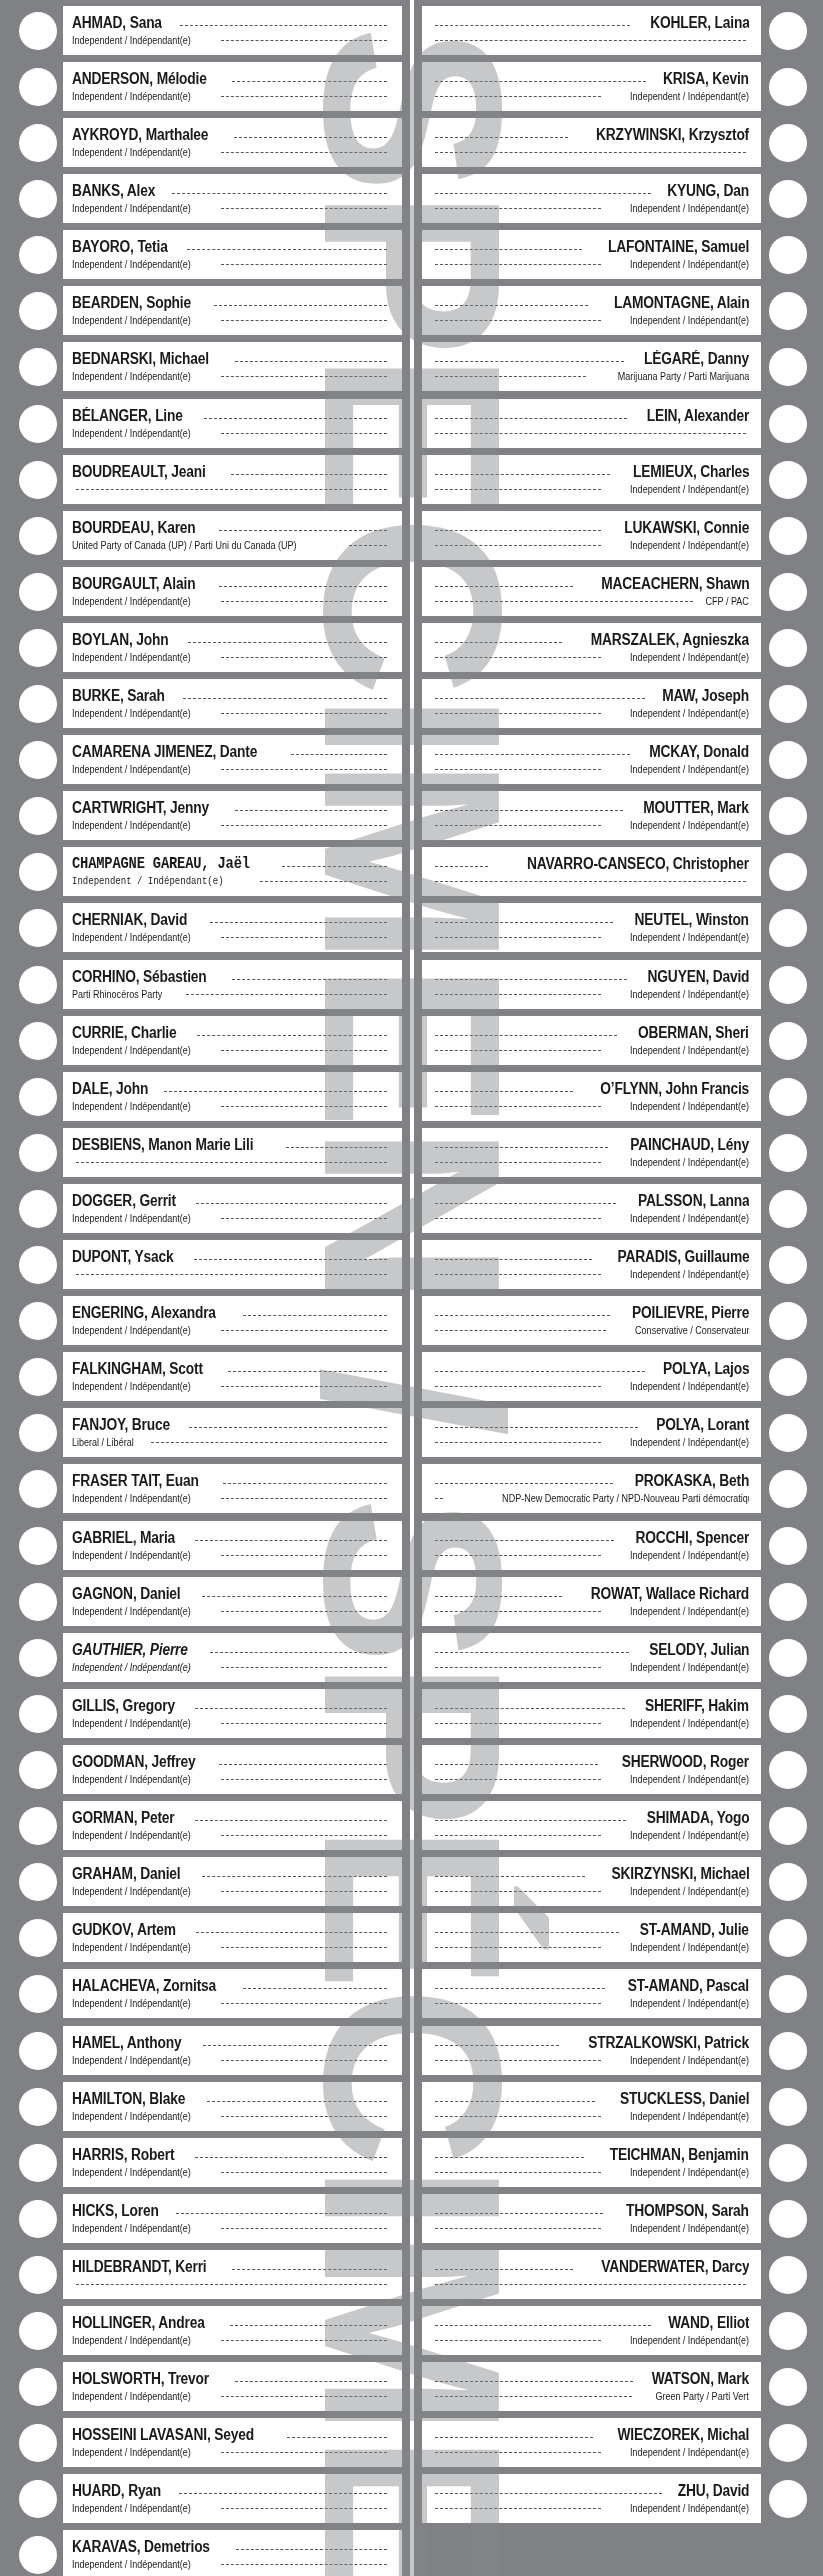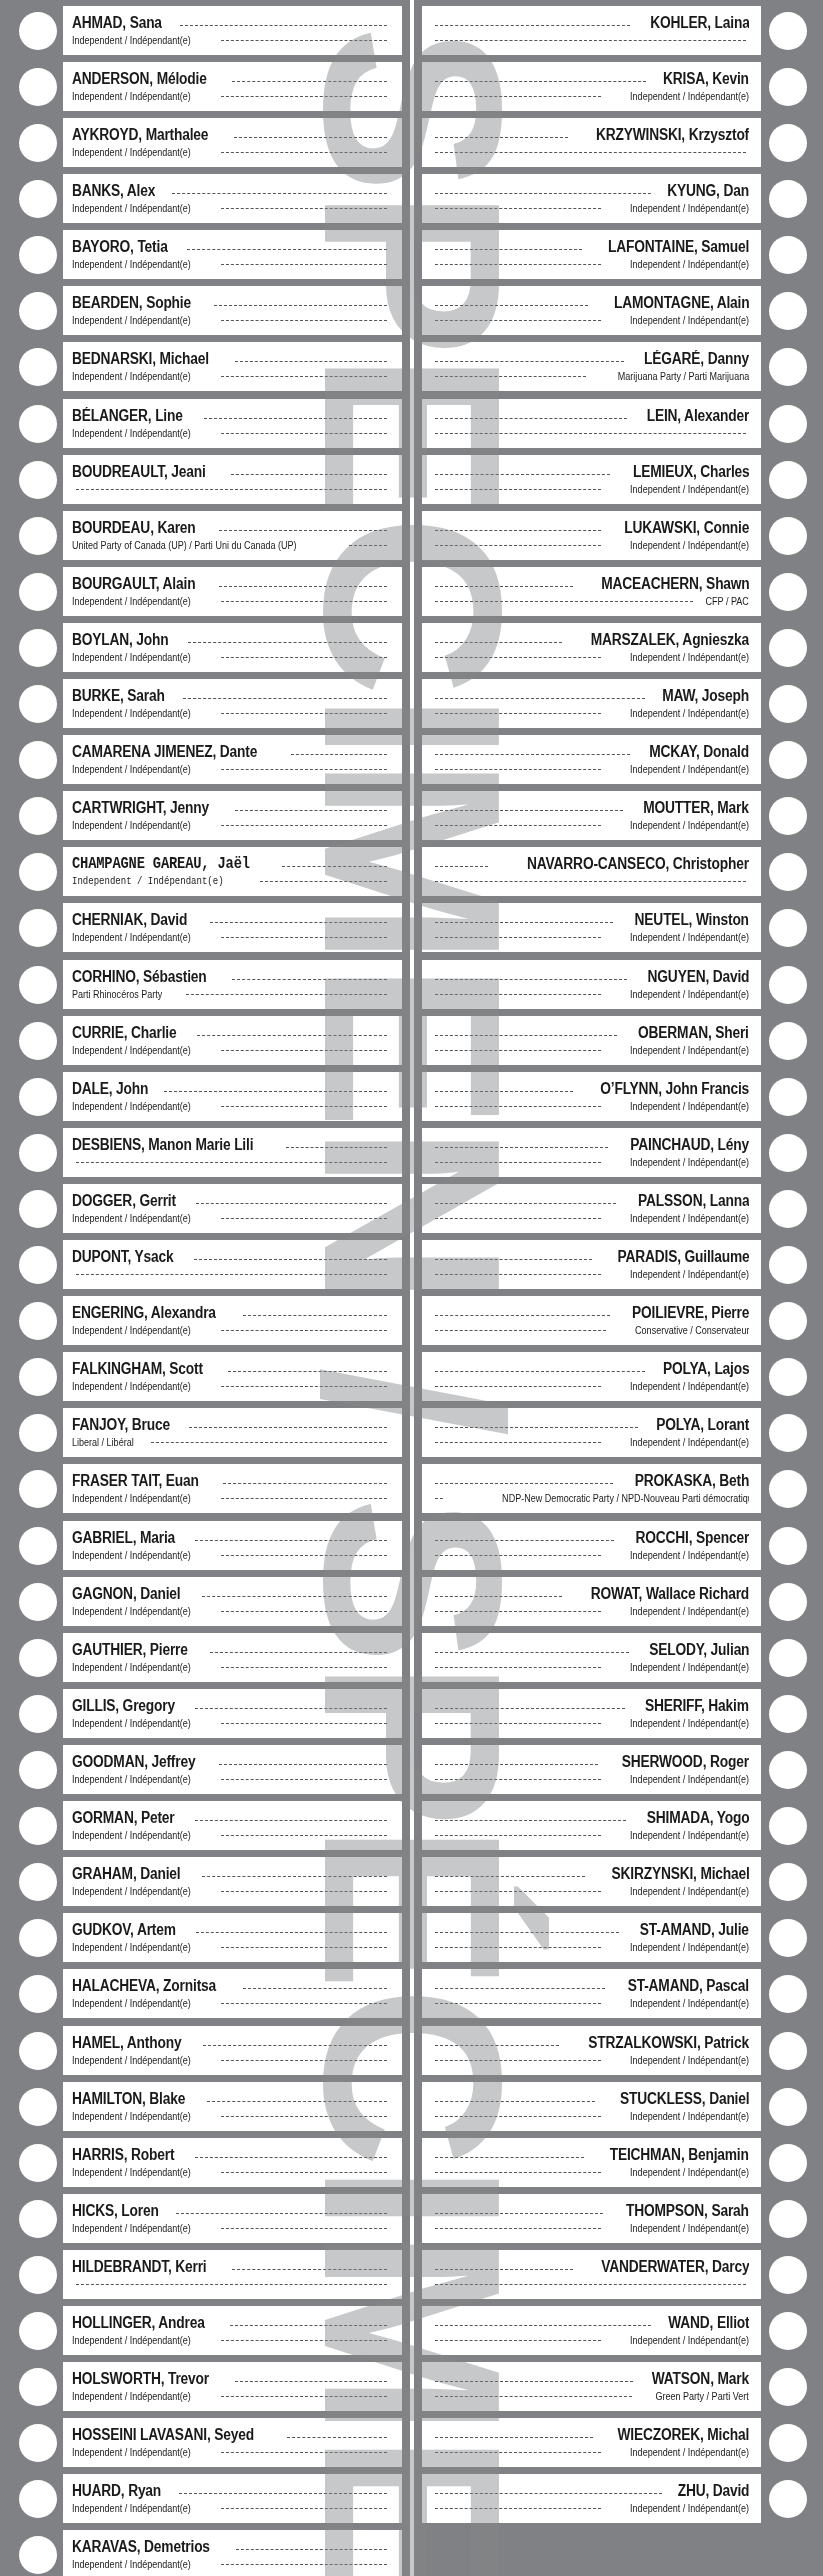--- a/index.html
+++ b/index.html
@@ -423,21 +423,21 @@
       <div class="line name">
         <span class="nm">GAGNON, Daniel</span>
         <span class="dash"></span>
       </div>
       <div class="line party">
         <span class="pt">Independent / Indépendant(e)</span>
         <span class="dash"></span>
       </div>
     </div>
   </div>
-    <div class="row" style="top: 1633px;">
+    <div class="row" style="top: 1633px; font-style: italic;">
     <div class="circle"></div>
     <div class="box">
       <div class="line name">
         <span class="nm">GAUTHIER, Pierre</span>
         <span class="dash"></span>
       </div>
       <div class="line party">
         <span class="pt">Independent / Indépendant(e)</span>
         <span class="dash"></span>
       </div>

